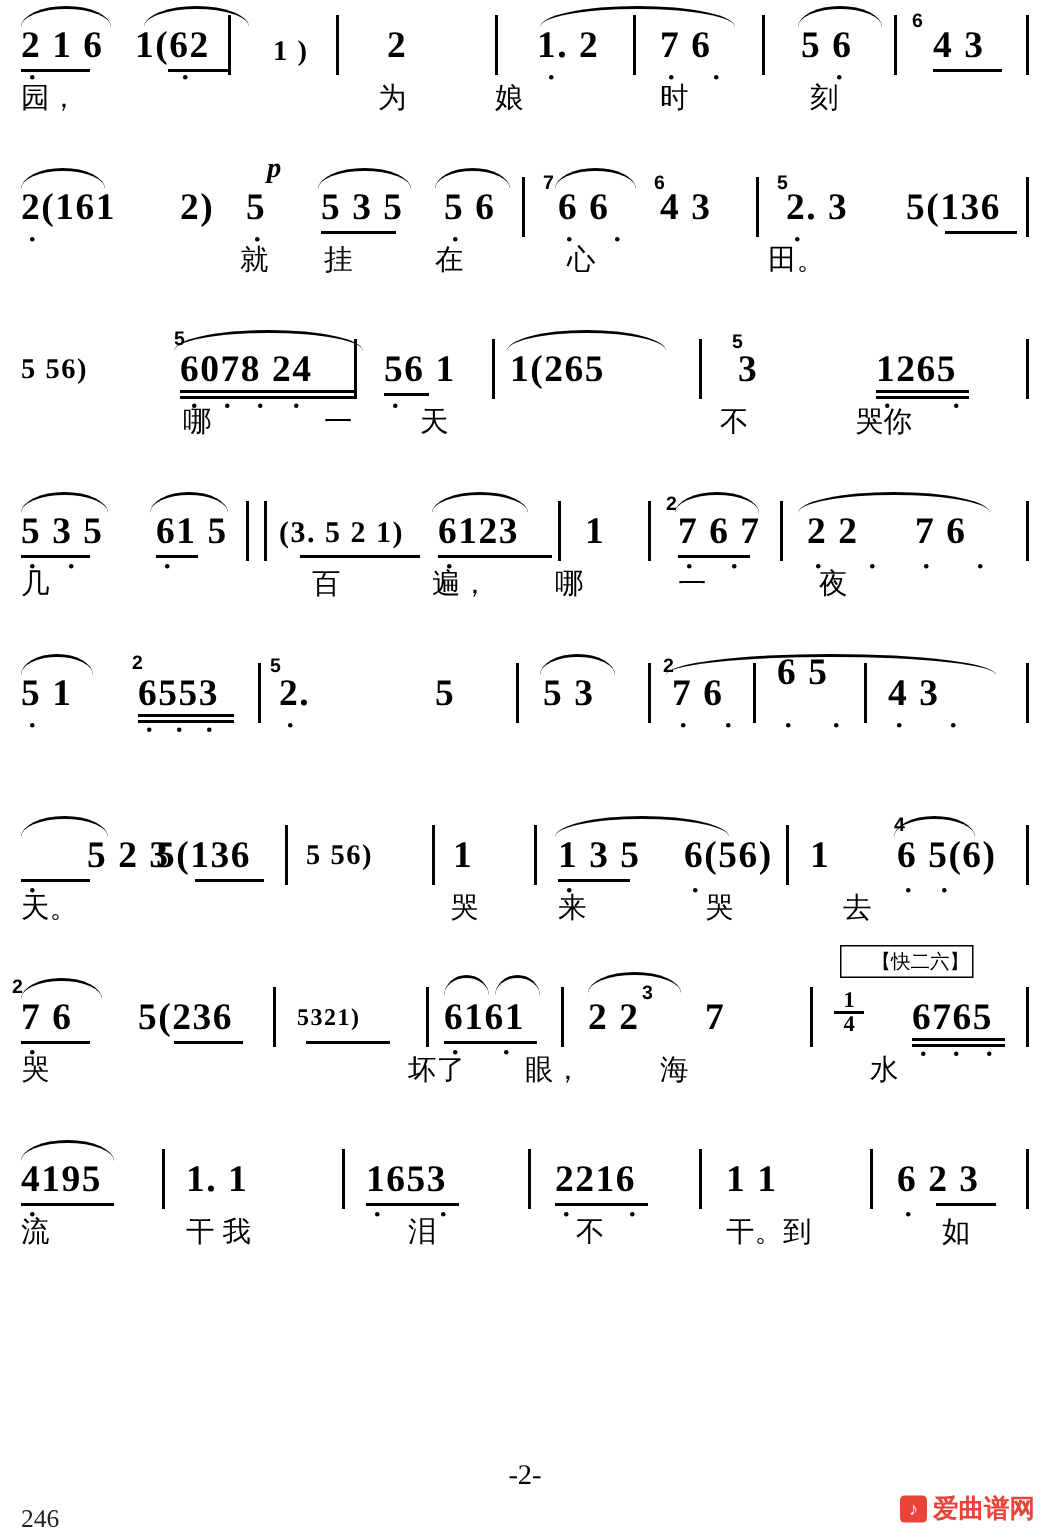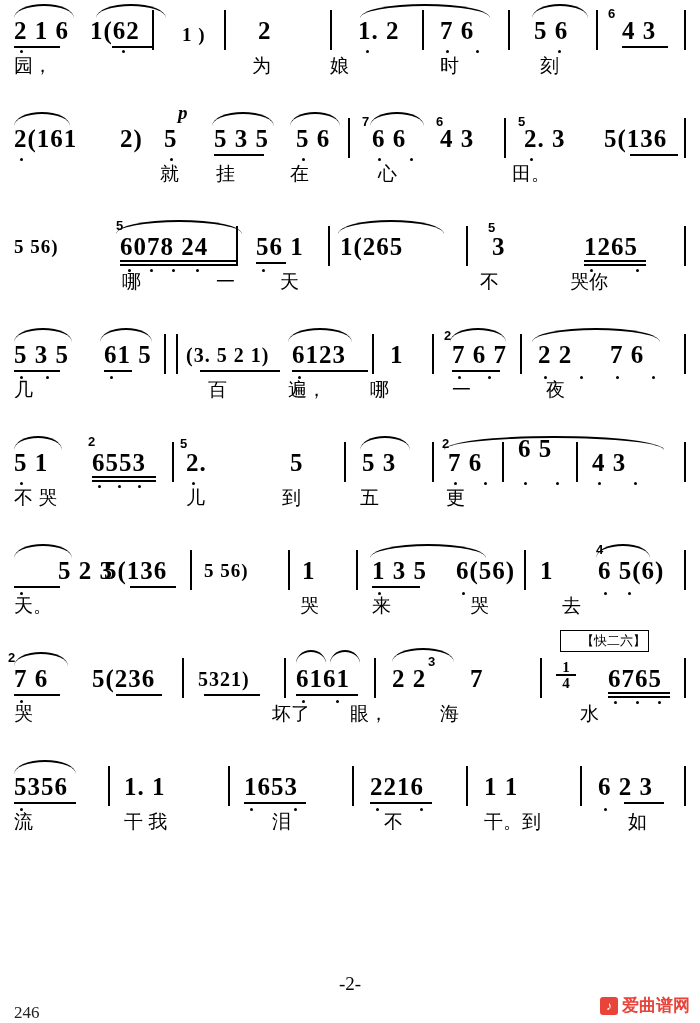--- a/index.html
+++ b/index.html
@@ -363,27 +363,20 @@
       <div class="dot" style="left:598px; top:50px;"></div>
       <div class="dot" style="left:634px; top:50px;"></div>
 
       <div class="barline" style="left:172px; top:10px; height:40px;"></div>
       <div class="barline" style="left:344px; top:10px; height:40px;"></div>
       <div class="barline" style="left:432px; top:10px; height:40px;"></div>
       <div class="barline" style="left:502px; top:10px; height:40px;"></div>
       <div class="barline" style="left:576px; top:10px; height:40px;"></div>
       <div class="barline" style="left:684px; top:10px; height:40px;"></div>
     </div>
-    <div class="lyric-row">
-      <div class="cell lyric" style="left:14px; top:2px;">不 哭</div>
-      <div class="cell lyric" style="left:186px; top:2px;">儿</div>
-      <div class="cell lyric" style="left:282px; top:2px;">到</div>
-      <div class="cell lyric" style="left:360px; top:2px;">五</div>
-      <div class="cell lyric" style="left:446px; top:2px;">更</div>
-    </div>
   </div>
 
   <div class="system" style="top:0px;">
     <div class="notes-row">
       <div class="slur" style="left:14px; top:4px; width:58px;"></div>
       <div class="slur" style="left:370px; top:4px; width:116px;"></div>
       <div class="slur" style="left:596px; top:4px; width:54px;"></div>
       <div class="marker" style="left:596px; top:2px;">4</div>
 
       <div class="cell num" style="left:14px; top:18px;margin-left:44px;">5 2 3</div>
@@ -424,21 +417,21 @@
       <div class="tempo-box" style="left:560px; top:-18px;padding-left:20px;">【快二六】</div>
       <div class="slur" style="left:14px; top:4px; width:54px;"></div>
       <div class="slur" style="left:296px; top:2px; width:30px;"></div>
       <div class="slur" style="left:330px; top:2px; width:30px;"></div>
       <div class="slur" style="left:392px; top:0px; width:62px;"></div>
       <div class="marker" style="left:8px; top:2px;">2</div>
       <div class="marker" style="left:428px; top:6px;">3</div>
 
       <div class="cell num" style="left:14px; top:18px;">7  6</div>
       <div class="cell num" style="left:92px; top:18px;">5(236</div>
-      <div class="cell num" style="left:198px; top:18px; font-size:20px;">5321)</div>
+      <div class="cell num" style="left:198px; top:18px; font-size:16px;">5321)</div>
       <div class="cell num" style="left:296px; top:18px;">6161</div>
       <div class="cell num" style="left:392px; top:18px;">2   2</div>
       <div class="cell num" style="left:470px; top:18px;">7</div>
       <div class="cell num" style="left:608px; top:18px;">6765</div>
 
       <div class="frac" style="left:556px; top:12px; width:20px;">
         <div>1</div>
         <div class="den">4</div>
       </div>
 
@@ -467,21 +460,21 @@
       <div class="cell lyric" style="left:350px; top:2px;">眼，</div>
       <div class="cell lyric" style="left:440px; top:2px;">海</div>
       <div class="cell lyric" style="left:580px; top:2px;">水</div>
     </div>
   </div>
 
   <div class="system" style="top:0px;">
     <div class="notes-row">
       <div class="slur" style="left:14px; top:4px; width:62px;"></div>
 
-      <div class="cell num" style="left:14px; top:18px;">5356</div>
+      <div class="cell num" style="left:14px; top:18px;">4195</div>
       <div class="cell num" style="left:124px; top:18px;">1.  1</div>
       <div class="cell num" style="left:244px; top:18px;">1653</div>
       <div class="cell num" style="left:370px; top:18px;">2216</div>
       <div class="cell num" style="left:484px; top:18px;">1   1</div>
       <div class="cell num" style="left:598px; top:18px;">6 2 3</div>
 
       <div class="underline" style="left:14px; top:46px; width:62px;"></div>
       <div class="underline" style="left:244px; top:46px; width:62px;"></div>
       <div class="underline" style="left:370px; top:46px; width:62px;"></div>
       <div class="underline" style="left:624px; top:46px; width:40px;"></div>

